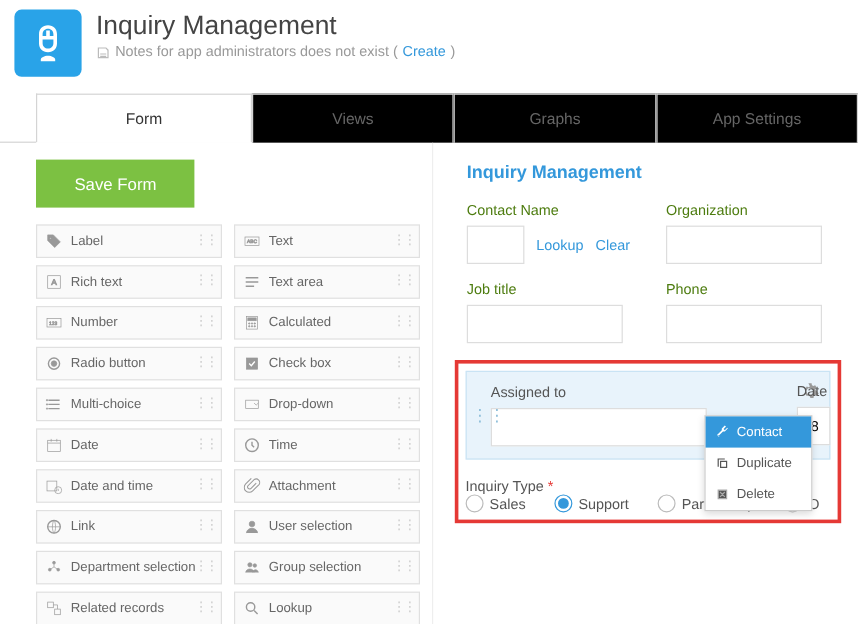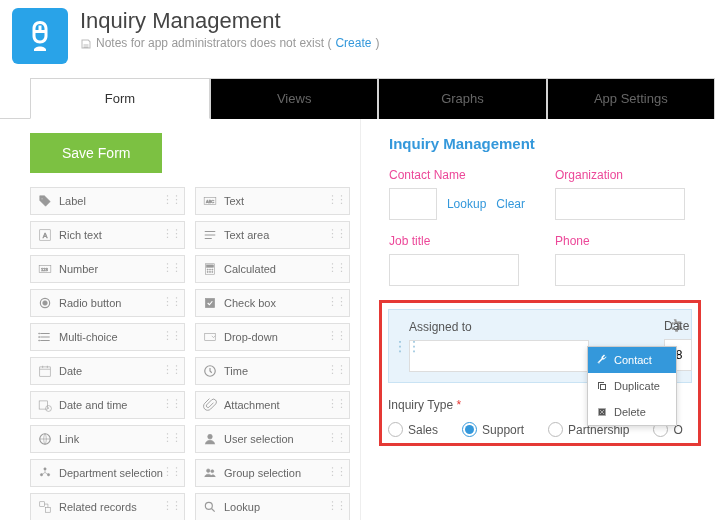--- a/index.html
+++ b/index.html
@@ -20,37 +20,37 @@
 .save-btn{background:#7cc142;color:#fff;border:none;padding:12px 32px;font-size:14px;cursor:pointer;margin-bottom:14px}
 .field-grid{display:grid;grid-template-columns:1fr 1fr;gap:6px 10px;padding-right:10px}
 .field-item{display:flex;align-items:center;gap:6px;padding:5px 6px;border:1px solid #e0e0e0;background:#fafafa;cursor:grab;font-size:11px;color:#666;position:relative}
 .field-item .handle{position:absolute;right:4px;top:5px;color:#ccc;font-size:11px;letter-spacing:-2px}
 .field-item .ico{width:16px;height:16px;display:inline-flex;align-items:center;justify-content:center;color:#999;flex-shrink:0}
 .field-item .ico svg{width:14px;height:14px;fill:#999;stroke:#999}
 .canvas{flex:1;background:#fff;padding:16px 24px 16px 28px;border-left:1px solid #eee}
 .canvas h2{color:#3498db;font-size:15px;font-weight:700;margin-bottom:16px}
 .form-row{display:flex;gap:30px;margin-bottom:14px}
 .form-group{flex:1}
-.form-group label{display:block;font-size:12px;color:#ec4899;margin-bottom:6px}
+.form-group label{display:block;font-size:12px;color:#4d7c0f;margin-bottom:6px}
 .form-group .ctrl{display:flex;align-items:center;gap:10px}
 .form-group input[type=text]{width:100%;max-width:130px;height:32px;border:1px solid #ddd;padding:4px 6px;font-size:12px}
 .form-group .link{color:#3498db;font-size:12px;cursor:pointer}
 .highlight{border:3px solid #e53935;padding:6px;margin:4px -10px 0 -10px}
 .selected-field{background:#e8f3fb;border:1px solid #c9e3f4;padding:10px 12px;position:relative;margin-bottom:14px}
 .selected-field .drag{position:absolute;left:4px;top:50%;transform:translateY(-50%);color:#8fbfda;font-size:14px}
 .selected-field .gear{position:absolute;right:8px;top:8px;color:#999;cursor:pointer}
 .selected-field label{display:block;font-size:12px;color:#555;margin-bottom:6px;margin-left:8px}
 .selected-field input{width:180px;height:32px;border:1px solid #ddd;margin-left:8px}
 .ctx-menu{position:absolute;right:14px;top:36px;background:#fff;border:1px solid #ccc;box-shadow:0 2px 6px rgba(0,0,0,.15);width:90px;z-index:10}
 .ctx-menu .mi{display:flex;align-items:center;gap:6px;padding:7px 8px;font-size:11px;color:#555;cursor:pointer}
 .ctx-menu .mi.sel{background:#3498db;color:#fff}
 .ctx-menu .mi svg{width:12px;height:12px;fill:currentColor}
 .inq-type label{font-size:12px;color:#555}
 .inq-type .req{color:#e53935}
-.radios{display:flex;gap:24px;margin-top:10px;align-items:center}
+.radios{display:flex;gap:24px;align-items:center}
 .radio{display:flex;align-items:center;gap:5px;font-size:12px;color:#555}
 .radio .circ{width:15px;height:15px;border:1px solid #bbb;border-radius:50%;display:inline-flex;align-items:center;justify-content:center}
 .radio.checked .circ{border-color:#3498db}
 .radio.checked .circ::after{content:"";width:9px;height:9px;background:#3498db;border-radius:50%}
 .side-date{position:absolute;right:0;top:0;padding:10px 0 0 6px}
 .side-date label{font-size:12px;color:#555;display:block;margin-bottom:6px}
 .side-date input{height:32px;width:28px;border:1px solid #ddd;padding:4px;font-size:12px}
 .selected-wrap{position:relative}
 </style>
 </head>

